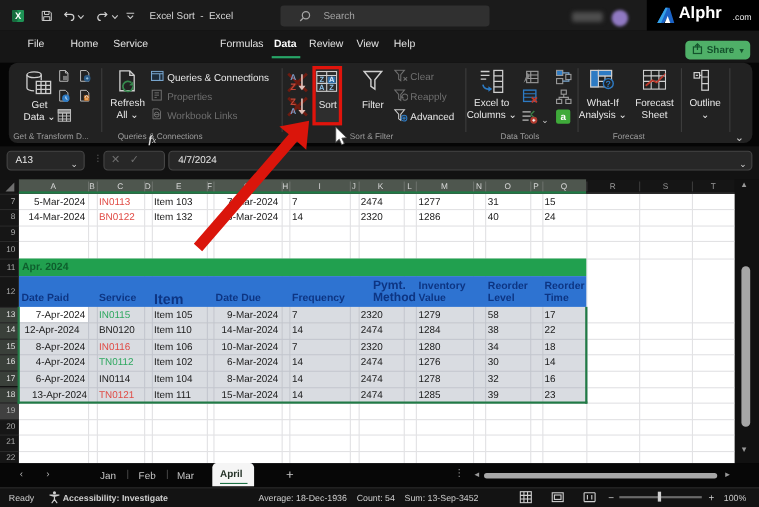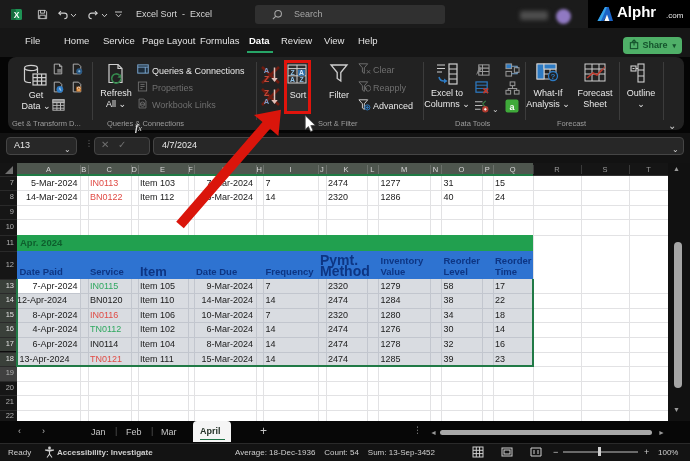--- a/index.html
+++ b/index.html
@@ -86,21 +86,20 @@
       <path d="M1.5 15 9 1h2l-6 14z" fill="#35a3e8"></path>
       <path d="M11 8.6 13.4 15H8.3z" fill="#fff"></path>
     </svg>
 <div class="abs" style="left:617px;top:3px;color:#fff;font-weight:bold;font-size:15px">Alphr</div>
 <div class="abs" style="left:666px;top:11px;color:#e8e8e8;font-size:8px">.com</div>
 
 <div class="abs" id="tabrow"></div>
 <div class="mtab" style="left:25px;top:28px">File</div>
 <div class="mtab" style="left:64px;top:28px">Home</div>
 <div class="mtab" style="left:103px;top:28px">Service</div>
-<div class="mtab" style="left:142px;top:28px">Page Layout</div>
 <div class="mtab" style="left:200px;top:28px">Formulas</div>
 <div class="mtab" style="left:249px;top:28px;font-weight:bold;color:#fff">Data</div>
 <div class="abs" style="left:247px;top:51px;width:26px;height:2px;background:#27a567"></div>
 <div class="mtab" style="left:281px;top:28px">Review</div>
 <div class="mtab" style="left:324px;top:28px">View</div>
 <div class="mtab" style="left:358px;top:28px">Help</div>
 <div class="abs" id="share"><svg style="vertical-align:-2px" width="11" height="11" viewBox="0 0 12 12" fill="none" stroke="#14522c" stroke-width="1.2">
         <rect x="1.5" y="4" width="8" height="6.5"></rect>
         <path d="M5.5 7V1.2M3.2 3.2 5.5 1l2.3 2.2"></path>
       </svg> Share&nbsp;&nbsp;<span style="font-size:7px">▾</span></div>
@@ -465,37 +464,37 @@
   <div class="cell red" style="left:90.0px;top:12.5px;height:14.5px;line-height:14.5px">IN0113</div>
   <div class="cell " style="left:140.0px;top:12.5px;height:14.5px;line-height:14.5px">Item 103</div>
   <div class="cell " style="left:193.5px;top:12.5px;width:59.5px;height:14.5px;line-height:14.5px;text-align:right">7-Mar-2024</div>
   <div class="cell " style="left:265.5px;top:12.5px;height:14.5px;line-height:14.5px">7</div>
   <div class="cell " style="left:328.0px;top:12.5px;height:14.5px;line-height:14.5px">2474</div>
   <div class="cell " style="left:380.5px;top:12.5px;height:14.5px;line-height:14.5px">1277</div>
   <div class="cell " style="left:443.5px;top:12.5px;height:14.5px;line-height:14.5px">31</div>
   <div class="cell " style="left:495.0px;top:12.5px;height:14.5px;line-height:14.5px">15</div>
   <div class="cell " style="left:17px;top:27px;width:60.5px;height:14.600000000000001px;line-height:14.600000000000001px;text-align:right">14-Mar-2024</div>
   <div class="cell red" style="left:90.0px;top:27px;height:14.600000000000001px;line-height:14.600000000000001px">BN0122</div>
-  <div class="cell " style="left:140.0px;top:27px;height:14.600000000000001px;line-height:14.600000000000001px">Item 112</div>
+  <div class="cell " style="left:140.0px;top:27px;height:14.600000000000001px;line-height:14.600000000000001px">Item 132</div>
   <div class="cell " style="left:193.5px;top:27px;width:59.5px;height:14.600000000000001px;line-height:14.600000000000001px;text-align:right">16-Mar-2024</div>
   <div class="cell " style="left:265.5px;top:27px;height:14.600000000000001px;line-height:14.600000000000001px">14</div>
   <div class="cell " style="left:328.0px;top:27px;height:14.600000000000001px;line-height:14.600000000000001px">2320</div>
   <div class="cell " style="left:380.5px;top:27px;height:14.600000000000001px;line-height:14.600000000000001px">1286</div>
   <div class="cell " style="left:443.5px;top:27px;height:14.600000000000001px;line-height:14.600000000000001px">40</div>
   <div class="cell " style="left:495.0px;top:27px;height:14.600000000000001px;line-height:14.600000000000001px">24</div>
   <div class="cell " style="left:17px;top:115.5px;width:60.5px;height:14.599999999999994px;line-height:14.599999999999994px;text-align:right">7-Apr-2024</div>
   <div class="cell grn" style="left:90.0px;top:115.5px;height:14.599999999999994px;line-height:14.599999999999994px">IN0115</div>
   <div class="cell " style="left:140.0px;top:115.5px;height:14.599999999999994px;line-height:14.599999999999994px">Item 105</div>
   <div class="cell " style="left:193.5px;top:115.5px;width:59.5px;height:14.599999999999994px;line-height:14.599999999999994px;text-align:right">9-Mar-2024</div>
   <div class="cell " style="left:265.5px;top:115.5px;height:14.599999999999994px;line-height:14.599999999999994px">7</div>
   <div class="cell " style="left:328.0px;top:115.5px;height:14.599999999999994px;line-height:14.599999999999994px">2320</div>
   <div class="cell " style="left:380.5px;top:115.5px;height:14.599999999999994px;line-height:14.599999999999994px">1279</div>
   <div class="cell " style="left:443.5px;top:115.5px;height:14.599999999999994px;line-height:14.599999999999994px">58</div>
   <div class="cell " style="left:495.0px;top:115.5px;height:14.599999999999994px;line-height:14.599999999999994px">17</div>
-  <div class="cell " style="left:17px;top:130.1px;width:60.5px;height:14.599999999999994px;line-height:14.599999999999994px;text-align:left">12-Apr-2024</div>
+  <div class="cell " style="left:17px;top:130.1px;width:60.5px;height:14.599999999999994px;line-height:14.599999999999994px;text-align:center">12-Apr-2024</div>
   <div class="cell " style="left:90.0px;top:130.1px;height:14.599999999999994px;line-height:14.599999999999994px">BN0120</div>
   <div class="cell " style="left:140.0px;top:130.1px;height:14.599999999999994px;line-height:14.599999999999994px">Item 110</div>
   <div class="cell " style="left:193.5px;top:130.1px;width:59.5px;height:14.599999999999994px;line-height:14.599999999999994px;text-align:right">14-Mar-2024</div>
   <div class="cell " style="left:265.5px;top:130.1px;height:14.599999999999994px;line-height:14.599999999999994px">14</div>
   <div class="cell " style="left:328.0px;top:130.1px;height:14.599999999999994px;line-height:14.599999999999994px">2474</div>
   <div class="cell " style="left:380.5px;top:130.1px;height:14.599999999999994px;line-height:14.599999999999994px">1284</div>
   <div class="cell " style="left:443.5px;top:130.1px;height:14.599999999999994px;line-height:14.599999999999994px">38</div>
   <div class="cell " style="left:495.0px;top:130.1px;height:14.599999999999994px;line-height:14.599999999999994px">22</div>
   <div class="cell " style="left:17px;top:144.7px;width:60.5px;height:14.600000000000023px;line-height:14.600000000000023px;text-align:right">8-Apr-2024</div>
   <div class="cell red" style="left:90.0px;top:144.7px;height:14.600000000000023px;line-height:14.600000000000023px">IN0116</div>
@@ -517,35 +516,35 @@
   <div class="cell " style="left:495.0px;top:159.3px;height:14.599999999999994px;line-height:14.599999999999994px">14</div>
   <div class="cell " style="left:17px;top:173.9px;width:60.5px;height:14.599999999999994px;line-height:14.599999999999994px;text-align:right">6-Apr-2024</div>
   <div class="cell " style="left:90.0px;top:173.9px;height:14.599999999999994px;line-height:14.599999999999994px">IN0114</div>
   <div class="cell " style="left:140.0px;top:173.9px;height:14.599999999999994px;line-height:14.599999999999994px">Item 104</div>
   <div class="cell " style="left:193.5px;top:173.9px;width:59.5px;height:14.599999999999994px;line-height:14.599999999999994px;text-align:right">8-Mar-2024</div>
   <div class="cell " style="left:265.5px;top:173.9px;height:14.599999999999994px;line-height:14.599999999999994px">14</div>
   <div class="cell " style="left:328.0px;top:173.9px;height:14.599999999999994px;line-height:14.599999999999994px">2474</div>
   <div class="cell " style="left:380.5px;top:173.9px;height:14.599999999999994px;line-height:14.599999999999994px">1278</div>
   <div class="cell " style="left:443.5px;top:173.9px;height:14.599999999999994px;line-height:14.599999999999994px">32</div>
   <div class="cell " style="left:495.0px;top:173.9px;height:14.599999999999994px;line-height:14.599999999999994px">16</div>
-  <div class="cell " style="left:9px;top:188.5px;width:60.5px;height:14.699999999999989px;line-height:14.699999999999989px;text-align:right">13-Apr-2024</div>
+  <div class="cell " style="left:29px;top:188.5px;width:60.5px;height:14.699999999999989px;line-height:14.699999999999989px;">13-Apr-2024</div>
   <div class="cell red" style="left:90.0px;top:188.5px;height:14.699999999999989px;line-height:14.699999999999989px">TN0121</div>
   <div class="cell " style="left:140.0px;top:188.5px;height:14.699999999999989px;line-height:14.699999999999989px">Item 111</div>
   <div class="cell " style="left:193.5px;top:188.5px;width:59.5px;height:14.699999999999989px;line-height:14.699999999999989px;text-align:right">15-Mar-2024</div>
   <div class="cell " style="left:265.5px;top:188.5px;height:14.699999999999989px;line-height:14.699999999999989px">14</div>
   <div class="cell " style="left:328.0px;top:188.5px;height:14.699999999999989px;line-height:14.699999999999989px">2474</div>
   <div class="cell " style="left:380.5px;top:188.5px;height:14.699999999999989px;line-height:14.699999999999989px">1285</div>
   <div class="cell " style="left:443.5px;top:188.5px;height:14.699999999999989px;line-height:14.699999999999989px">39</div>
   <div class="cell " style="left:495.0px;top:188.5px;height:14.699999999999989px;line-height:14.699999999999989px">23</div>
   <div class="abs" style="left:19.5px;bottom:144.0px;color:#0d3583;font-size:9.5px;font-weight:bold;line-height:11px">Date Paid</div>
   <div class="abs" style="left:90.0px;bottom:144.0px;color:#0d3583;font-size:9.5px;font-weight:bold;line-height:11px">Service</div>
   <div class="abs" style="left:140.0px;bottom:144.0px;color:#0d3583;font-size:13px;font-weight:bold;line-height:11px">Item</div>
   <div class="abs" style="left:196.0px;bottom:144.0px;color:#0d3583;font-size:9.5px;font-weight:bold;line-height:11px">Date Due</div>
   <div class="abs" style="left:265.5px;bottom:144.0px;color:#0d3583;font-size:9.5px;font-weight:bold;line-height:11px">Frequency</div>
-  <div class="abs" style="left:320px;bottom:144.0px;color:#0d3583;font-size:14px;font-weight:bold;line-height:11px">Pymt.<br>Method</div>
+  <div class="abs" style="left:339px;bottom:144.0px;color:#0d3583;font-size:11px;font-weight:bold;line-height:11px">Pymt.<br>Method</div>
   <div class="abs" style="left:380.5px;bottom:144.0px;color:#0d3583;font-size:9.5px;font-weight:bold;line-height:11px">Inventory<br>Value</div>
   <div class="abs" style="left:443.5px;bottom:144.0px;color:#0d3583;font-size:9.5px;font-weight:bold;line-height:11px">Reorder<br>Level</div>
   <div class="abs" style="left:495.0px;bottom:144.0px;color:#0d3583;font-size:9.5px;font-weight:bold;line-height:11px">Reorder<br>Time</div>
   <div class="abs" style="left:16px;top:115.5px;width:518px;height:88.7px;border-left:2px solid #217a46;border-right:2px solid #217a46;border-bottom:2px solid #217a46"></div>
   <div class="abs" style="left:668px;top:0;width:22px;height:258px;background:#111"></div>
   <div class="abs" style="left:674px;top:79px;width:8px;height:146px;background:#a6a6a6;border-radius:4px"></div>
   <div class="abs" style="left:673px;top:2px;color:#999;font-size:7px">▲</div>
   <div class="abs" style="left:673px;top:243px;color:#999;font-size:7px">▼</div>
 </div>
 

